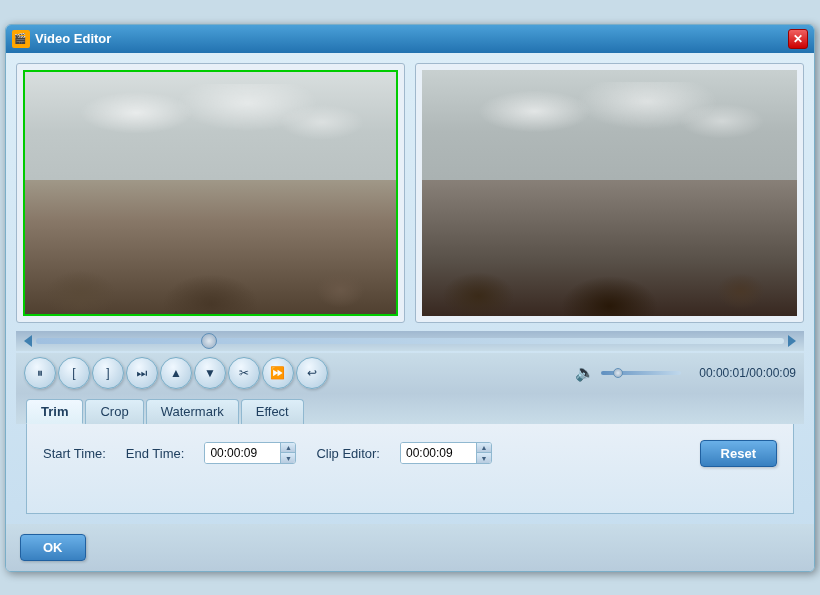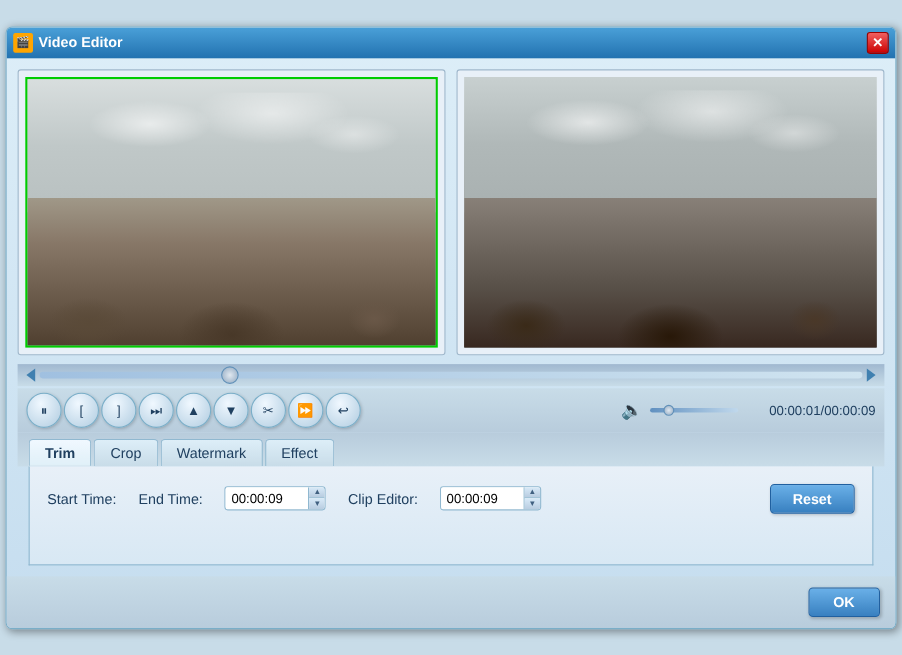--- a/index.html
+++ b/index.html
@@ -212,21 +212,21 @@
       border: 1px solid #6090b8;
       border-radius: 50%;
       position: absolute;
       top: -3px;
       left: 15%;
     }
 
     .time-display {
       font-size: 12px;
       color: #204060;
-      margin-left: 22px;
+      margin-left: 12px;
     }
 
     .tabs-row {
       display: flex;
       padding: 6px 10px 0 10px;
       background: linear-gradient(to bottom, #b8ccdc, #c8dce8);
       gap: 2px;
     }
 
     .tab {
@@ -320,21 +320,20 @@
       border-radius: 4px;
       color: white;
       font-size: 13px;
       font-weight: bold;
       cursor: pointer;
       box-shadow: 1px 1px 3px rgba(0,0,0,0.2);
     }
 
     .bottom-row {
       display: flex;
-      justify-content: flex-end;
       padding: 10px 14px;
       gap: 8px;
       background: linear-gradient(to bottom, #c8dce8, #b8ccdc);
     }
 
     .ok-btn, .cancel-btn {
       padding: 5px 22px;
       border-radius: 4px;
       font-size: 13px;
       font-weight: bold;

